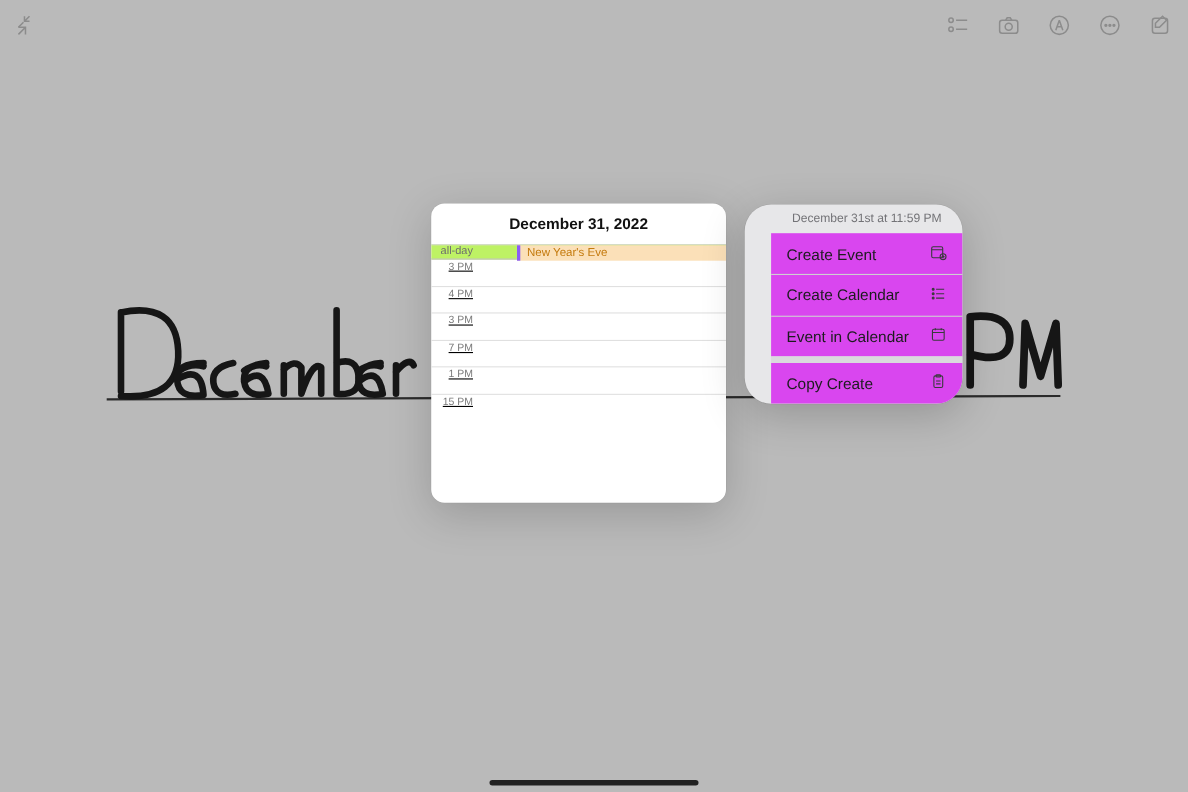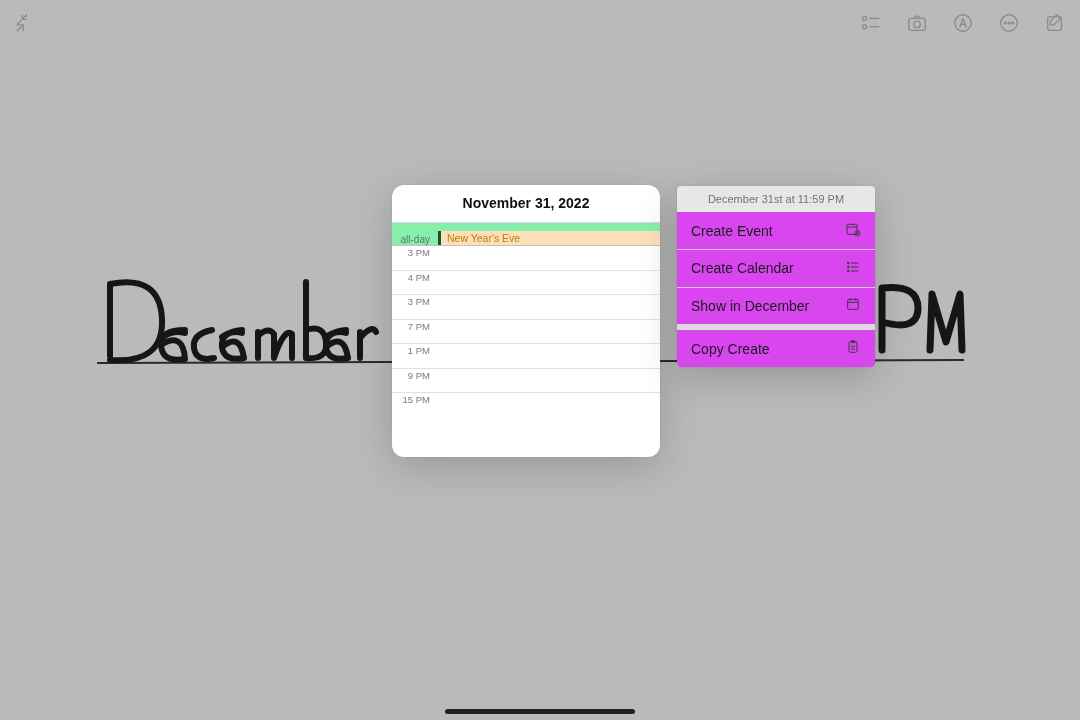--- a/index.html
+++ b/index.html
@@ -13,30 +13,30 @@
 
   .collapse-icon { position: absolute; top: 12px; left: 14px; width: 22px; height: 22px; color:#8c8c8c; }
   .collapse-icon svg { stroke:#8c8c8c; fill:none; stroke-width:1.5; width:22px; height:22px; }
 
   
   .handwriting-layer { position:absolute; inset:0; pointer-events:none; }
 
   
   .calendar-pop { position:absolute; left:392px; top:185px; width:268px; height:272px; background:#fff; border-radius:12px; box-shadow:0 10px 40px rgba(0,0,0,.18), 0 0 0 .5px rgba(0,0,0,.05); overflow:hidden; }
   .calendar-pop .cal-title { text-align:center; font-weight:700; font-size:14px; color:#111; padding:10px 0 11px; }
-  .calendar-pop .allday-row { display:flex; align-items:flex-end; font-size:11px; height:24px; border-top:0.5px solid #d6d6d6; border-bottom:0.5px solid #c2c2c2; background:#86efac; }
+  .calendar-pop .allday-row { display:flex; align-items:flex-start; font-size:11px; height:14px; border-top:0.5px solid #d6d6d6; border-bottom:0.5px solid #c2c2c2; background:#bef264; }
   .calendar-pop .allday-label { color:#6e6e6e; padding:0 8px 0 0; width:46px; text-align:right; font-size:10px; }
-  .calendar-pop .allday-event { flex:1; background:#fbe0b8; color:#c47a0d; padding:0 6px; font-size:10.5px; font-weight:500; line-height:14px; height:14px; border-left:3px solid #14532d;}
-  .calendar-pop .hours { position:relative; }
+  .calendar-pop .allday-event { flex:1; background:#fbe0b8; color:#c47a0d; padding:0 6px; font-size:10.5px; font-weight:500; line-height:14px; height:14px; border-left:3px solid #8b5cf6;margin-left:32px;}
+  .calendar-pop .hours { position:relative;text-decoration:underline; }
   .calendar-pop .hour-row { height:24.5px; border-bottom:0.5px solid #e0e0e0; display:flex; align-items:flex-start; }
   .calendar-pop .hour-row:last-child { border-bottom:none; }
   .calendar-pop .hour-label { color:#7a7a7a; font-size:9.5px; width:46px; text-align:right; padding-right:8px; padding-top:1px; }
 
   
-  .action-menu { position:absolute; left:677px; top:186px; width:198px; background:#e7e7e9; border-radius:4px; box-shadow:0 10px 40px rgba(0,0,0,.2), 0 0 0 .5px rgba(0,0,0,.08); overflow:hidden; }
+  .action-menu { position:absolute; left:677px; top:186px; width:198px; background:#e7e7e9; border-radius:24px; box-shadow:0 10px 40px rgba(0,0,0,.2), 0 0 0 .5px rgba(0,0,0,.08); overflow:hidden;padding-left:24px; }
   .action-menu .menu-head { text-align:center; color:#737377; font-size:11px; padding:7px 0 7px; }
   .action-menu .menu-group { background:#d946ef; }
   .action-menu .menu-item { display:flex; align-items:center; justify-content:space-between; padding:9px 14px 9px 14px; font-size:14px; color:#1c1c1e; cursor:pointer; }
   .action-menu .sep { height:0.5px; background:#cfcfd1; margin:0; }
   .action-menu .sep-thick { height:6px; background:#dadadd; }
   .action-menu .menu-item svg { width:16px; height:16px; stroke:#3a3a3c; fill:none; stroke-width:1.5; }
 
   
   .home-indicator { position:absolute; bottom:6px; left:50%; transform:translateX(-50%); width:190px; height:5px; background:#222; border-radius:3px; }
 </style>
@@ -103,43 +103,40 @@
     <path d="M360 332 l0 26 M360 338 q12 -14 16 -6"></path>
   </g>
 
   <g stroke="#161616" stroke-width="7" fill="none" stroke-linecap="round" stroke-linejoin="round">
     <path d="M882 288 l0 62 M882 288 q36 -4 36 20 q0 24 -36 14"></path>
     <path d="M930 350 l2 -56 l14 48 l14 -48 l2 56"></path>
   </g>
 </svg>
 
 <div class="calendar-pop">
-  <div class="cal-title">November 31, 2022</div>
+  <div class="cal-title">December 31, 2022</div>
   <div class="allday-row">
     <div class="allday-label">all-day</div>
     <div class="allday-event">New Year's Eve</div>
   </div>
   <div class="hours">
     <div class="hour-row">
         <div class="hour-label">3 PM</div>
       </div>
     <div class="hour-row">
         <div class="hour-label">4 PM</div>
       </div>
     <div class="hour-row">
         <div class="hour-label">3 PM</div>
       </div>
     <div class="hour-row">
         <div class="hour-label">7 PM</div>
       </div>
     <div class="hour-row">
         <div class="hour-label">1 PM</div>
-      </div>
-    <div class="hour-row">
-        <div class="hour-label">9 PM</div>
       </div>
     <div class="hour-row">
         <div class="hour-label">15 PM</div>
       </div>
   </div>
 </div>
 
 <div class="action-menu">
   <div class="menu-head">December 31st at 11:59 PM</div>
   <div class="menu-group">
@@ -164,21 +161,21 @@
             <line x1="9" y1="6" x2="20" y2="6"></line>
             <circle cx="5" cy="12" r="1.3" fill="#3a3a3c"></circle>
             <line x1="9" y1="12" x2="20" y2="12"></line>
             <circle cx="5" cy="18" r="1.3" fill="#3a3a3c"></circle>
             <line x1="9" y1="18" x2="20" y2="18"></line>
           </svg>
       </span>
     </div>
     <div class="sep"></div>
     <div class="menu-item">
-      <span>Show in December</span>
+      <span>Event in Calendar</span>
       <span>
         <svg viewBox="0 0 24 24">
             <rect x="4" y="5" width="16" height="15" rx="2"></rect>
             <line x1="4" y1="9.5" x2="20" y2="9.5"></line>
             <line x1="8" y1="3.5" x2="8" y2="6.5"></line>
             <line x1="16" y1="3.5" x2="16" y2="6.5"></line>
           </svg>
       </span>
     </div>
   </div>

